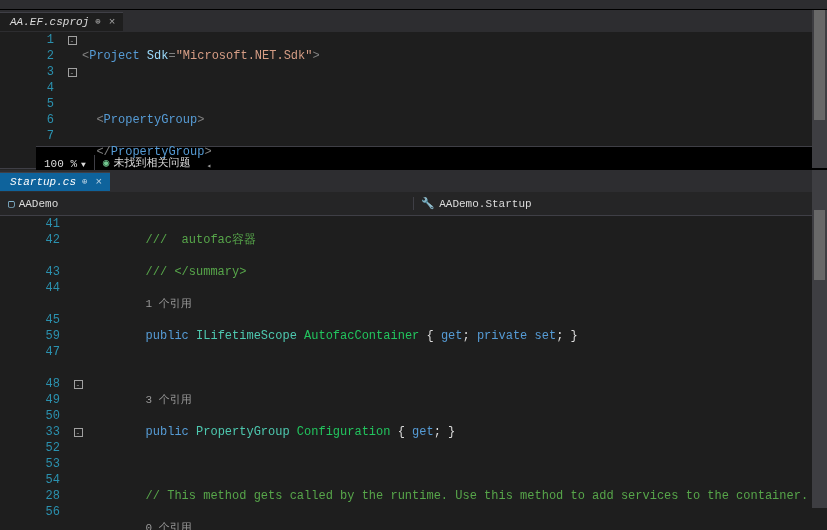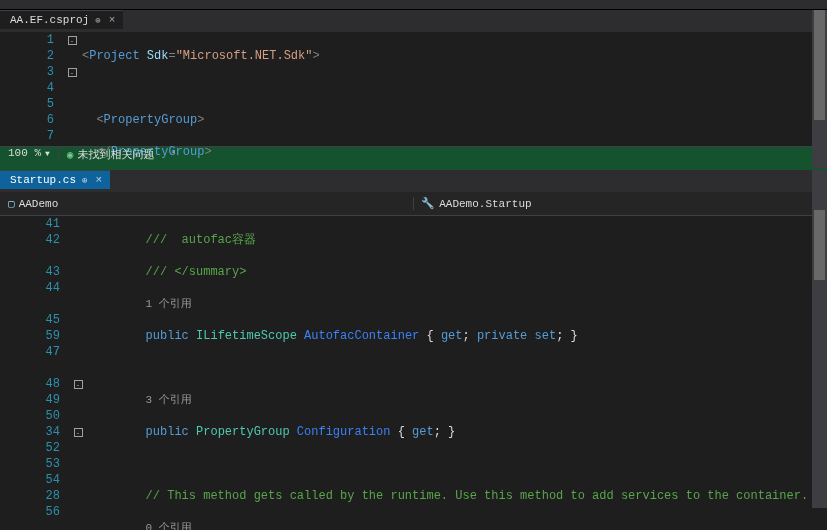--- a/index.html
+++ b/index.html
@@ -13,22 +13,23 @@
     overflow: hidden;
   }
   .toolbar-top {
     height: 10px;
     background: #2d2d30;
     border-bottom: 1px solid #000;
   }
   .tab-bar {
     background: #2d2d30;
     display: flex;
-    align-items: flex-start;
+    align-items: center;
     height: 22px;
+    font-style: italic;
   }
   .tab {
     background: #1e1e1e;
     color: #dcdcdc;
     padding: 3px 6px 3px 10px;
     display: flex;
     align-items: center;
     gap: 6px;
     font-size: 11px;
     cursor: pointer;
@@ -69,26 +70,27 @@
     width: 9px; height: 9px;
     border: 1px solid #a0a0a0;
     display: flex; align-items:center; justify-content:center;
     font-size: 8px; line-height:7px;
     cursor: pointer;
   }
   .code-lines { flex: 1; white-space: pre; }
   .cl { height: 16px; }
   .status-bar {
     height: 24px;
-    background: #14532d;
-    display: flex;
-    align-items: flex-start;
+    background: #000000;
+    display: flex;
+    align-items: flex-end;
     color: #dcdcdc;
     border-top: 1px solid #3f3f46;
     font-size: 11px;
+    margin-left: 36px;
   }
   .zoom-box {
     padding: 0 8px;
     display: flex;
     align-items: center;
     gap: 4px;
   }
   .zoom-box .dd { font-size: 8px; }
   .issues {
     display: flex;
@@ -122,21 +124,21 @@
     height: 2px; background: #252526; border-top:1px solid #3f3f46;
   }
   
   .c-tag { color: #569cd6; }
   .c-attr { color: #9cdcfe; }
   .c-str { color: #d69d85; }
   .c-punc { color: #808080; }
   .c-txt { color: #dcdcdc; }
   .c-kw { color: #569cd6; }
   .c-type { color: #4ec9b0; }
-  .c-ident { color: #3b82f6; }
+  .c-ident { color: #22c55e; }
   .c-comment { color: #57a64a; }
   .c-doccomment { color: #57a64a; }
   .c-codelens { color: #999999; font-size: 11px; }
   .c-brace { color: #dcdcdc; }
   .vscroll {
     position: absolute; right:0; top:0; bottom:0; width:15px;
     background: #3e3e42;
   }
   .vthumb {
     position:absolute; right:2px; width:11px; background:#686868;
@@ -239,21 +241,21 @@
       <div class="ln">43</div>
       <div class="ln">44</div>
       <div class="ln"></div>
       <div class="ln">45</div>
       <div class="ln">59</div>
       <div class="ln">47</div>
       <div class="ln"></div>
       <div class="ln">48</div>
       <div class="ln">49</div>
       <div class="ln">50</div>
-      <div class="ln">34</div>
+      <div class="ln">33</div>
       <div class="ln">52</div>
       <div class="ln">53</div>
       <div class="ln">54</div>
       <div class="ln">28</div>
       <div class="ln">56</div>
     </div>
     <div class="fold-col">
       <div class="fc"></div>
         <div class="fc"></div>
         <div class="fc"></div>

